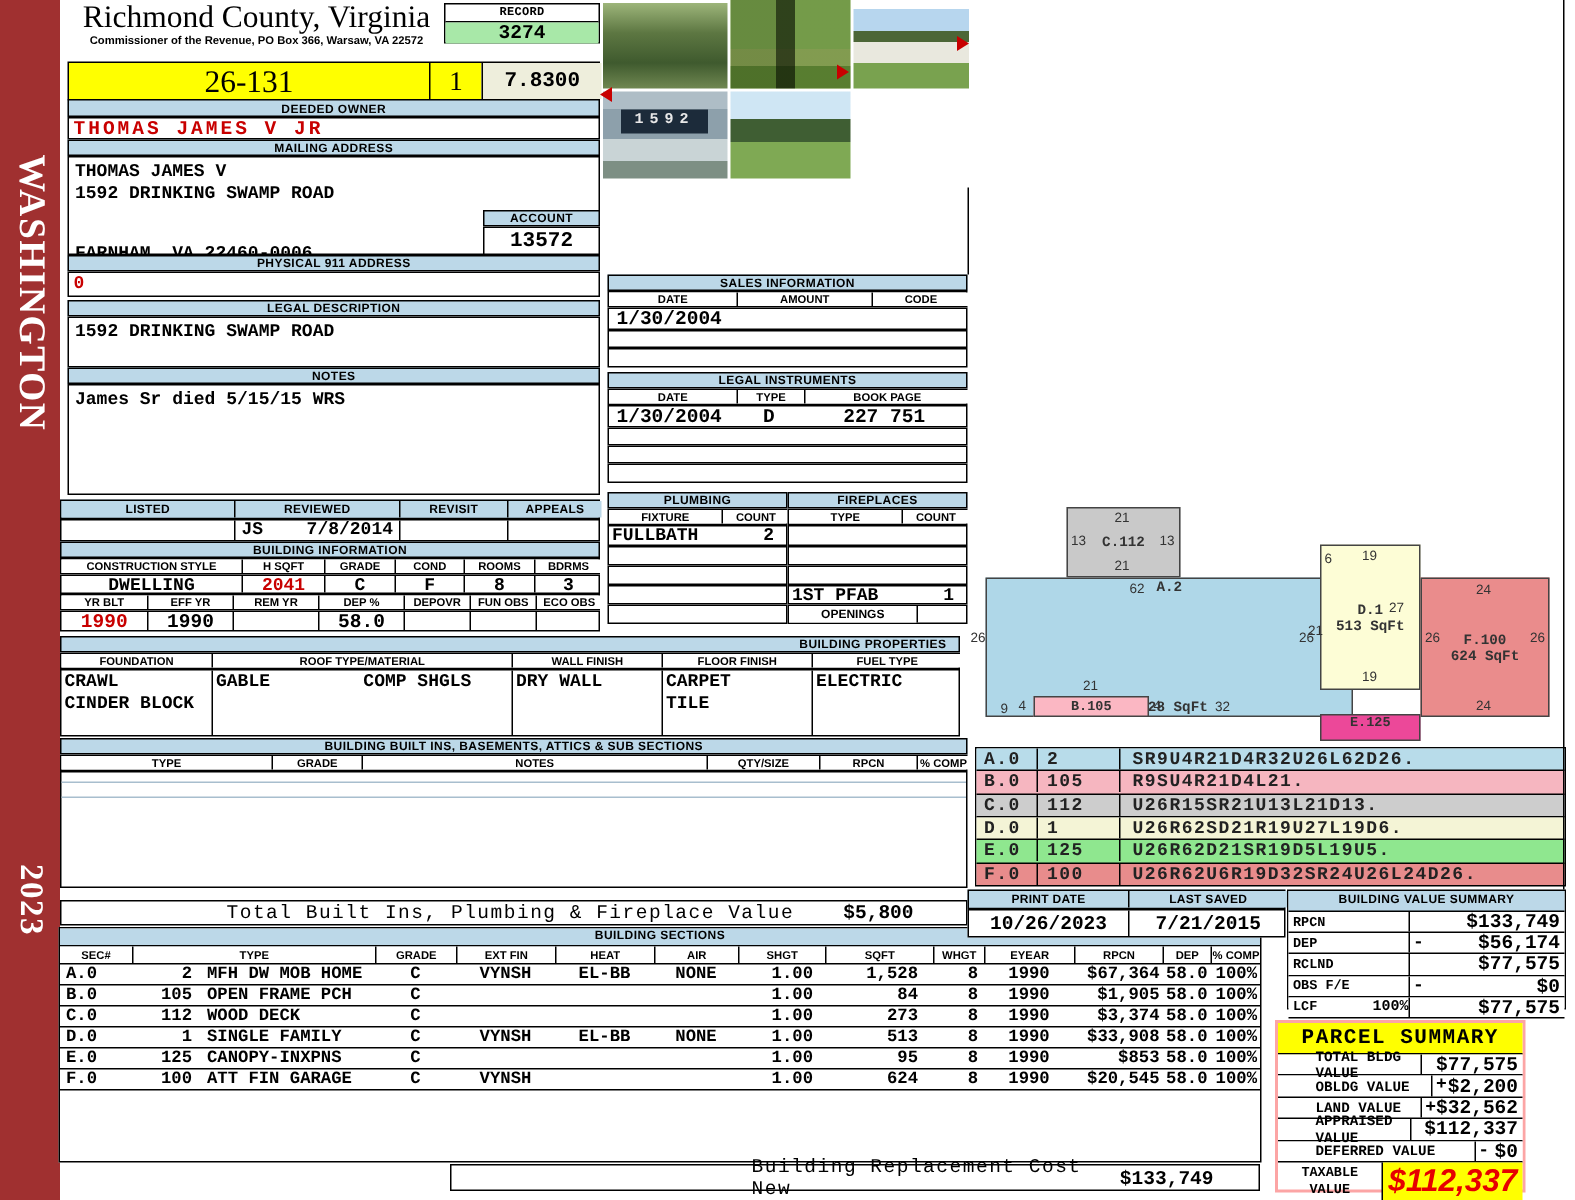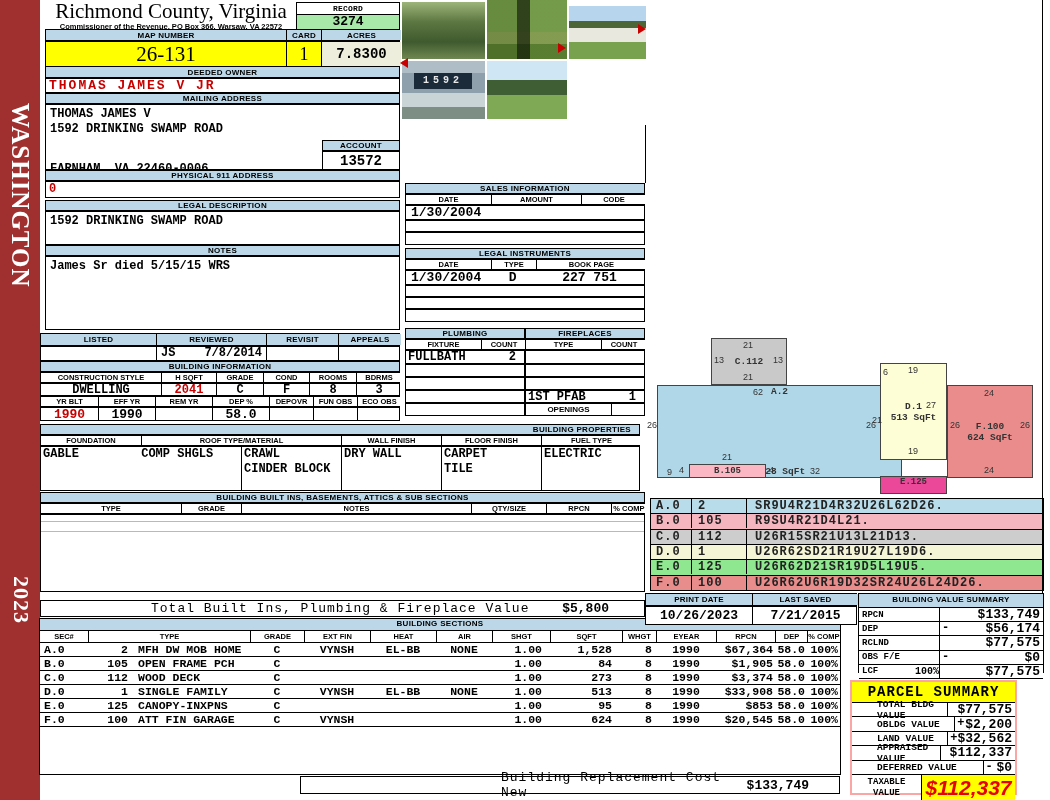--- a/index.html
+++ b/index.html
@@ -78,25 +78,20 @@
   <div class="abs" style="left:46px;top:1px;width:250px;height:28px;text-align:center;">
     <div style="font:21px 'Liberation Serif',serif;line-height:21px;">Richmond County, Virginia</div>
     <div style="font:bold 7.5px 'Liberation Sans',sans-serif;">Commissioner of the Revenue, PO Box 366, Warsaw, VA 22572</div>
   </div>
 
   <div class="abs vb" style="left:296px;top:2px;width:104px;height:27px;">
     <div class="t" style="text-align:center;height:11px;border-bottom:1px solid #000;line-height:11px;font-family:Liberation Mono, monospace;">RECORD</div>
     <div class="m" style="text-align:center;background:#A8E8A8;height:14px;font-size:13px;line-height:14px;">3274</div>
   </div>
 
-  <div class="abs fr" style="left:45px;top:29px;width:355px;height:12px;background:#BCD8E8;">
-    <span class="t" style="width:240px;text-align:center;line-height:11px;background:#BCD8E8;">MAP NUMBER</span>
-    <span class="t" style="width:35px;text-align:center;line-height:11px;background:#BCD8E8;">CARD</span>
-    <span class="t" style="width:80px;text-align:center;line-height:11px;background:#BCD8E8;">ACRES</span>
-  </div>
   <div class="abs fr" style="left:45px;top:41px;width:355px;height:26px;">
     <span style="width:240px;background:#FFFF00;text-align:center;font:21px 'Liberation Serif',serif;line-height:24px;">26-131</span>
     <span style="width:35px;background:#FFFF00;text-align:center;font:18px 'Liberation Serif',serif;line-height:24px;">1</span>
     <span class="m" style="width:80px;background:#EEEEDC;text-align:center;font-size:14px;line-height:24px;">7.8300</span>
   </div>
 
   <div class="abs bar" style="left:45px;top:66px;width:355px;height:12px;line-height:11px;">DEEDED OWNER</div>
   <div class="abs vb m red" style="left:45px;top:78px;width:355px;height:15px;font-size:13px;line-height:14px;padding-left:3px;letter-spacing:2px;">THOMAS JAMES V JR</div>
 
   <div class="abs bar" style="left:45px;top:93px;width:355px;height:11px;line-height:10px;">MAILING ADDRESS</div>
@@ -171,27 +166,27 @@
 
   <div class="abs bar" style="left:40px;top:424px;width:600px;height:11px;line-height:10px;text-align:right;padding-right:8px;box-sizing:border-box;">BUILDING PROPERTIES</div>
   <div class="abs fr" style="left:40px;top:435px;width:600px;height:11px;">
     <span class="hc" style="width:100px;line-height:10px;">FOUNDATION</span>
     <span class="hc" style="width:200px;line-height:10px;">ROOF TYPE/MATERIAL</span>
     <span class="hc" style="width:100px;line-height:10px;">WALL FINISH</span>
     <span class="hc" style="width:100px;line-height:10px;">FLOOR FINISH</span>
     <span class="hc" style="width:100px;line-height:10px;">FUEL TYPE</span>
   </div>
   <div class="abs fr m" style="left:40px;top:446px;width:600px;height:45px;font-size:12px;line-height:15px;">
+    <span style="width:100px;padding-left:2px;">
+      <span>CRAWL</span><br>
+      <span>CINDER BLOCK</span>
+    </span>
     <span style="width:200px;padding-left:2px;">
       <span>GABLE</span>
       <span style="margin-left:55px;">COMP SHGLS</span>
-    </span>
-    <span style="width:100px;padding-left:2px;">
-      <span>CRAWL</span><br>
-      <span>CINDER BLOCK</span>
     </span>
     <span style="width:100px;padding-left:2px;">DRY WALL</span>
     <span style="width:100px;padding-left:2px;">
       <span>CARPET</span><br>
       <span>TILE</span>
     </span>
     <span style="width:100px;padding-left:2px;">ELECTRIC</span>
   </div>
 
   <div class="abs bar" style="left:40px;top:492px;width:605px;height:11px;line-height:10px;">BUILDING BUILT INS, BASEMENTS, ATTICS &amp; SUB SECTIONS</div>

